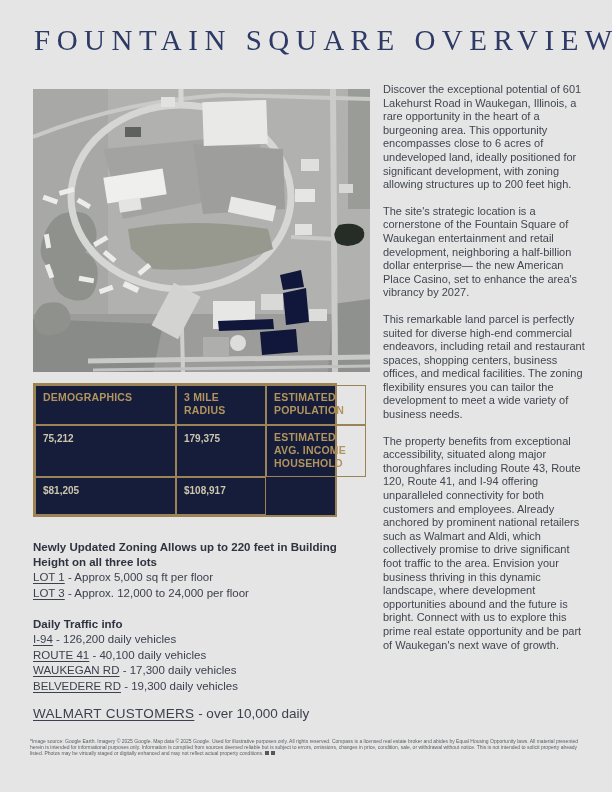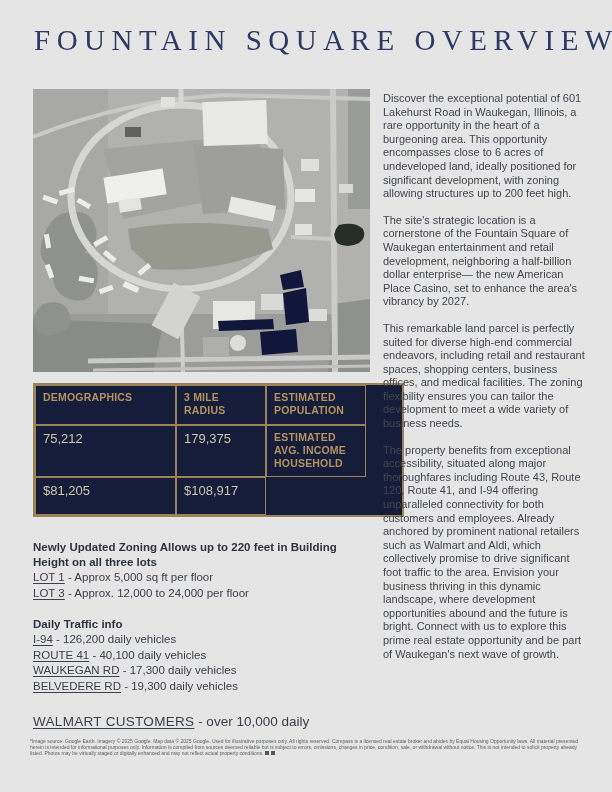--- a/index.html
+++ b/index.html
@@ -19,52 +19,52 @@
     color:#2d3a66;
     white-space:nowrap;
   }
   
   .left-col{position:absolute;left:33px;top:89px;width:337px;}
   .map-wrap{width:337px;height:283px;overflow:hidden;background:#b1b1af;}
   .map-wrap svg{display:block;}
   
   .demo-table{
     margin-top:11px;
-    width:371px;
+    width:304px;
     background:#151d3a;
     border:2px solid #9c8355;
     box-sizing:border-box;
     display:grid;
     grid-template-columns:141px 90px 100px;
   }
   .demo-cell{
     border:1px solid #9c8355;
     padding:5px 7px 6px 7px;
     font-size:10.5px;
     line-height:13px;
     box-sizing:border-box;
   }
   .demo-head{color:#b2945f;font-weight:bold;letter-spacing:.2px;}
   .demo-label{color:#b2945f;font-weight:bold;letter-spacing:.2px;}
-  .demo-value{color:#cdc5ae;font-weight:normal;font-size:13px;padding-top:6px;}
+  .demo-value{color:#cdc5ae;font-weight:bold;font-size:10px;padding-top:6px;}
   .r2{min-height:40px;}
   .r3{min-height:38px;}
   
   .section-heading{
     font-size:11.5px;font-weight:bold;color:#2e3340;
     line-height:15px;margin:0;
   }
   .zoning{margin-top:23px;width:330px;}
   .line-item{font-size:11.5px;line-height:15.5px;color:#3c414d;}
   .line-label{text-decoration:underline;text-underline-offset:2px;}
   .traffic{margin-top:16px;}
-  .walmart-line{margin-top:20px;font-size:13.5px;color:#3c414d;}
+  .walmart-line{margin-top:12px;font-size:13.5px;color:#3c414d;}
   .walmart-line .line-label{letter-spacing:.3px;}
   
-  .right-col{position:absolute;left:383px;top:92px;width:202px;}
+  .right-col{position:absolute;left:383px;top:83px;width:202px;}
   .right-col p{
     margin:0 0 13px 0;
     font-size:11px;
     line-height:13.6px;
     color:#41464f;
   }
   
   .footer{
     position:absolute;left:30px;top:738px;width:556px;
     font-size:5px;line-height:6.2px;color:#5a5d60;

